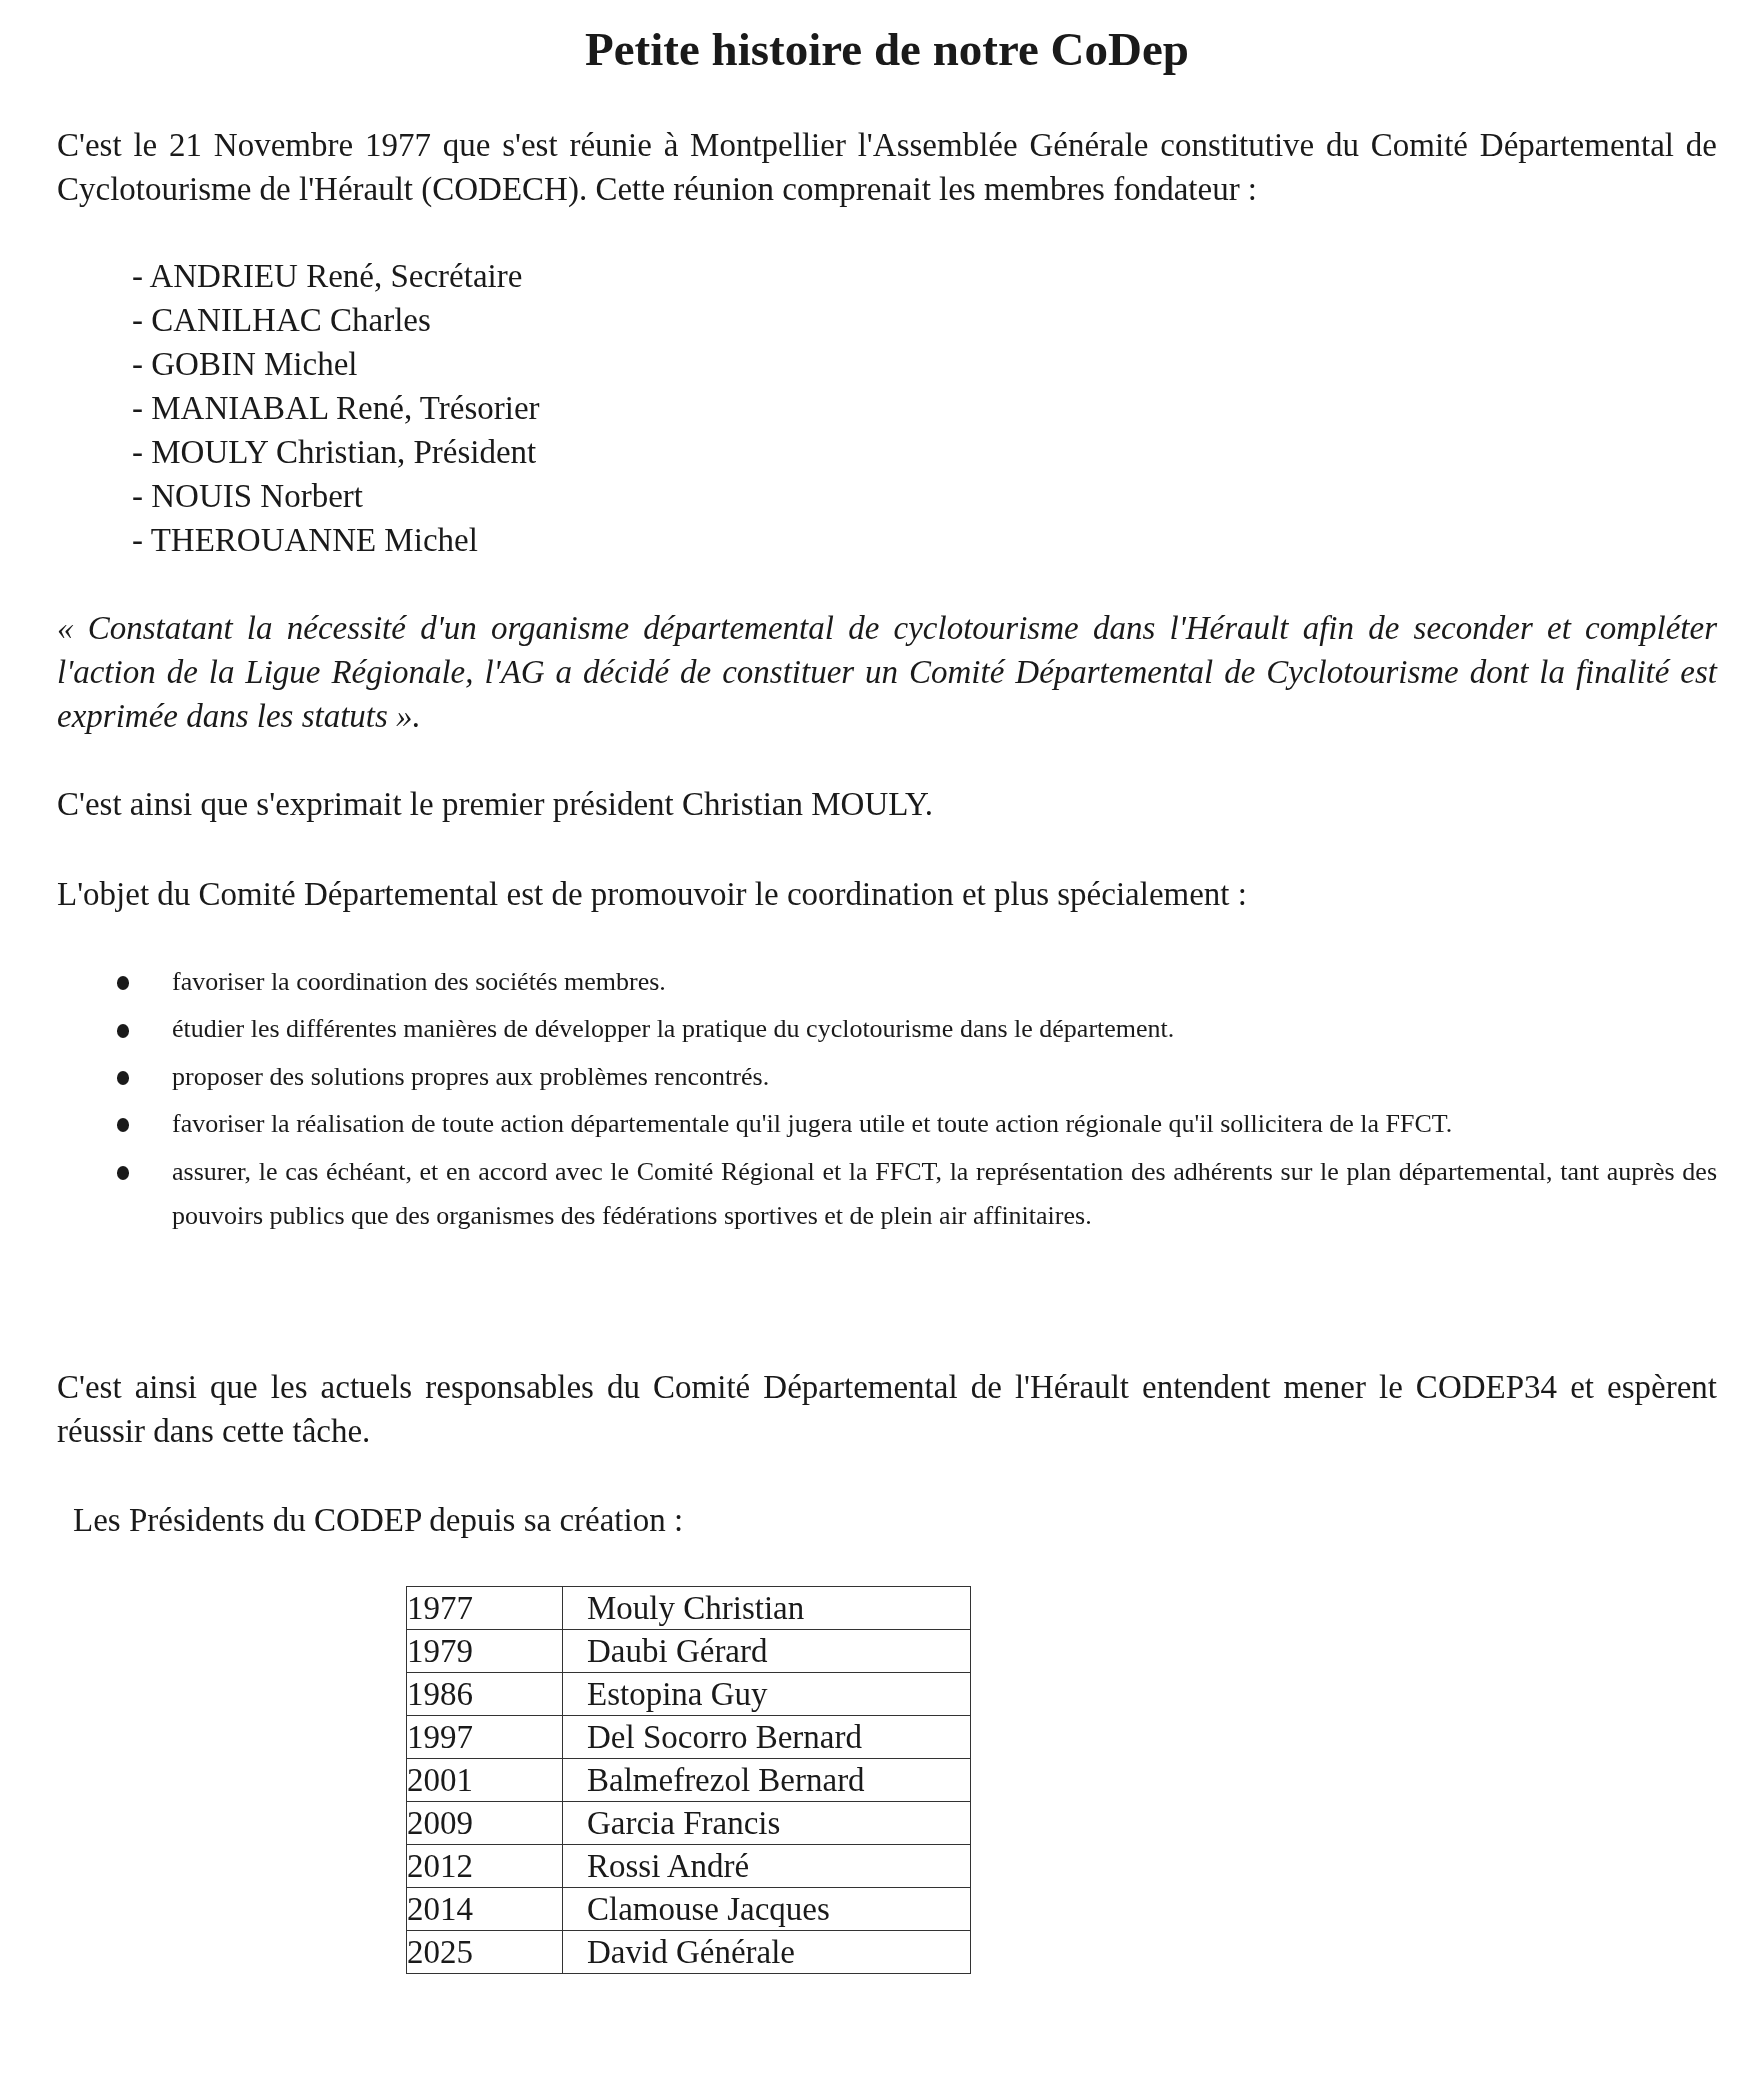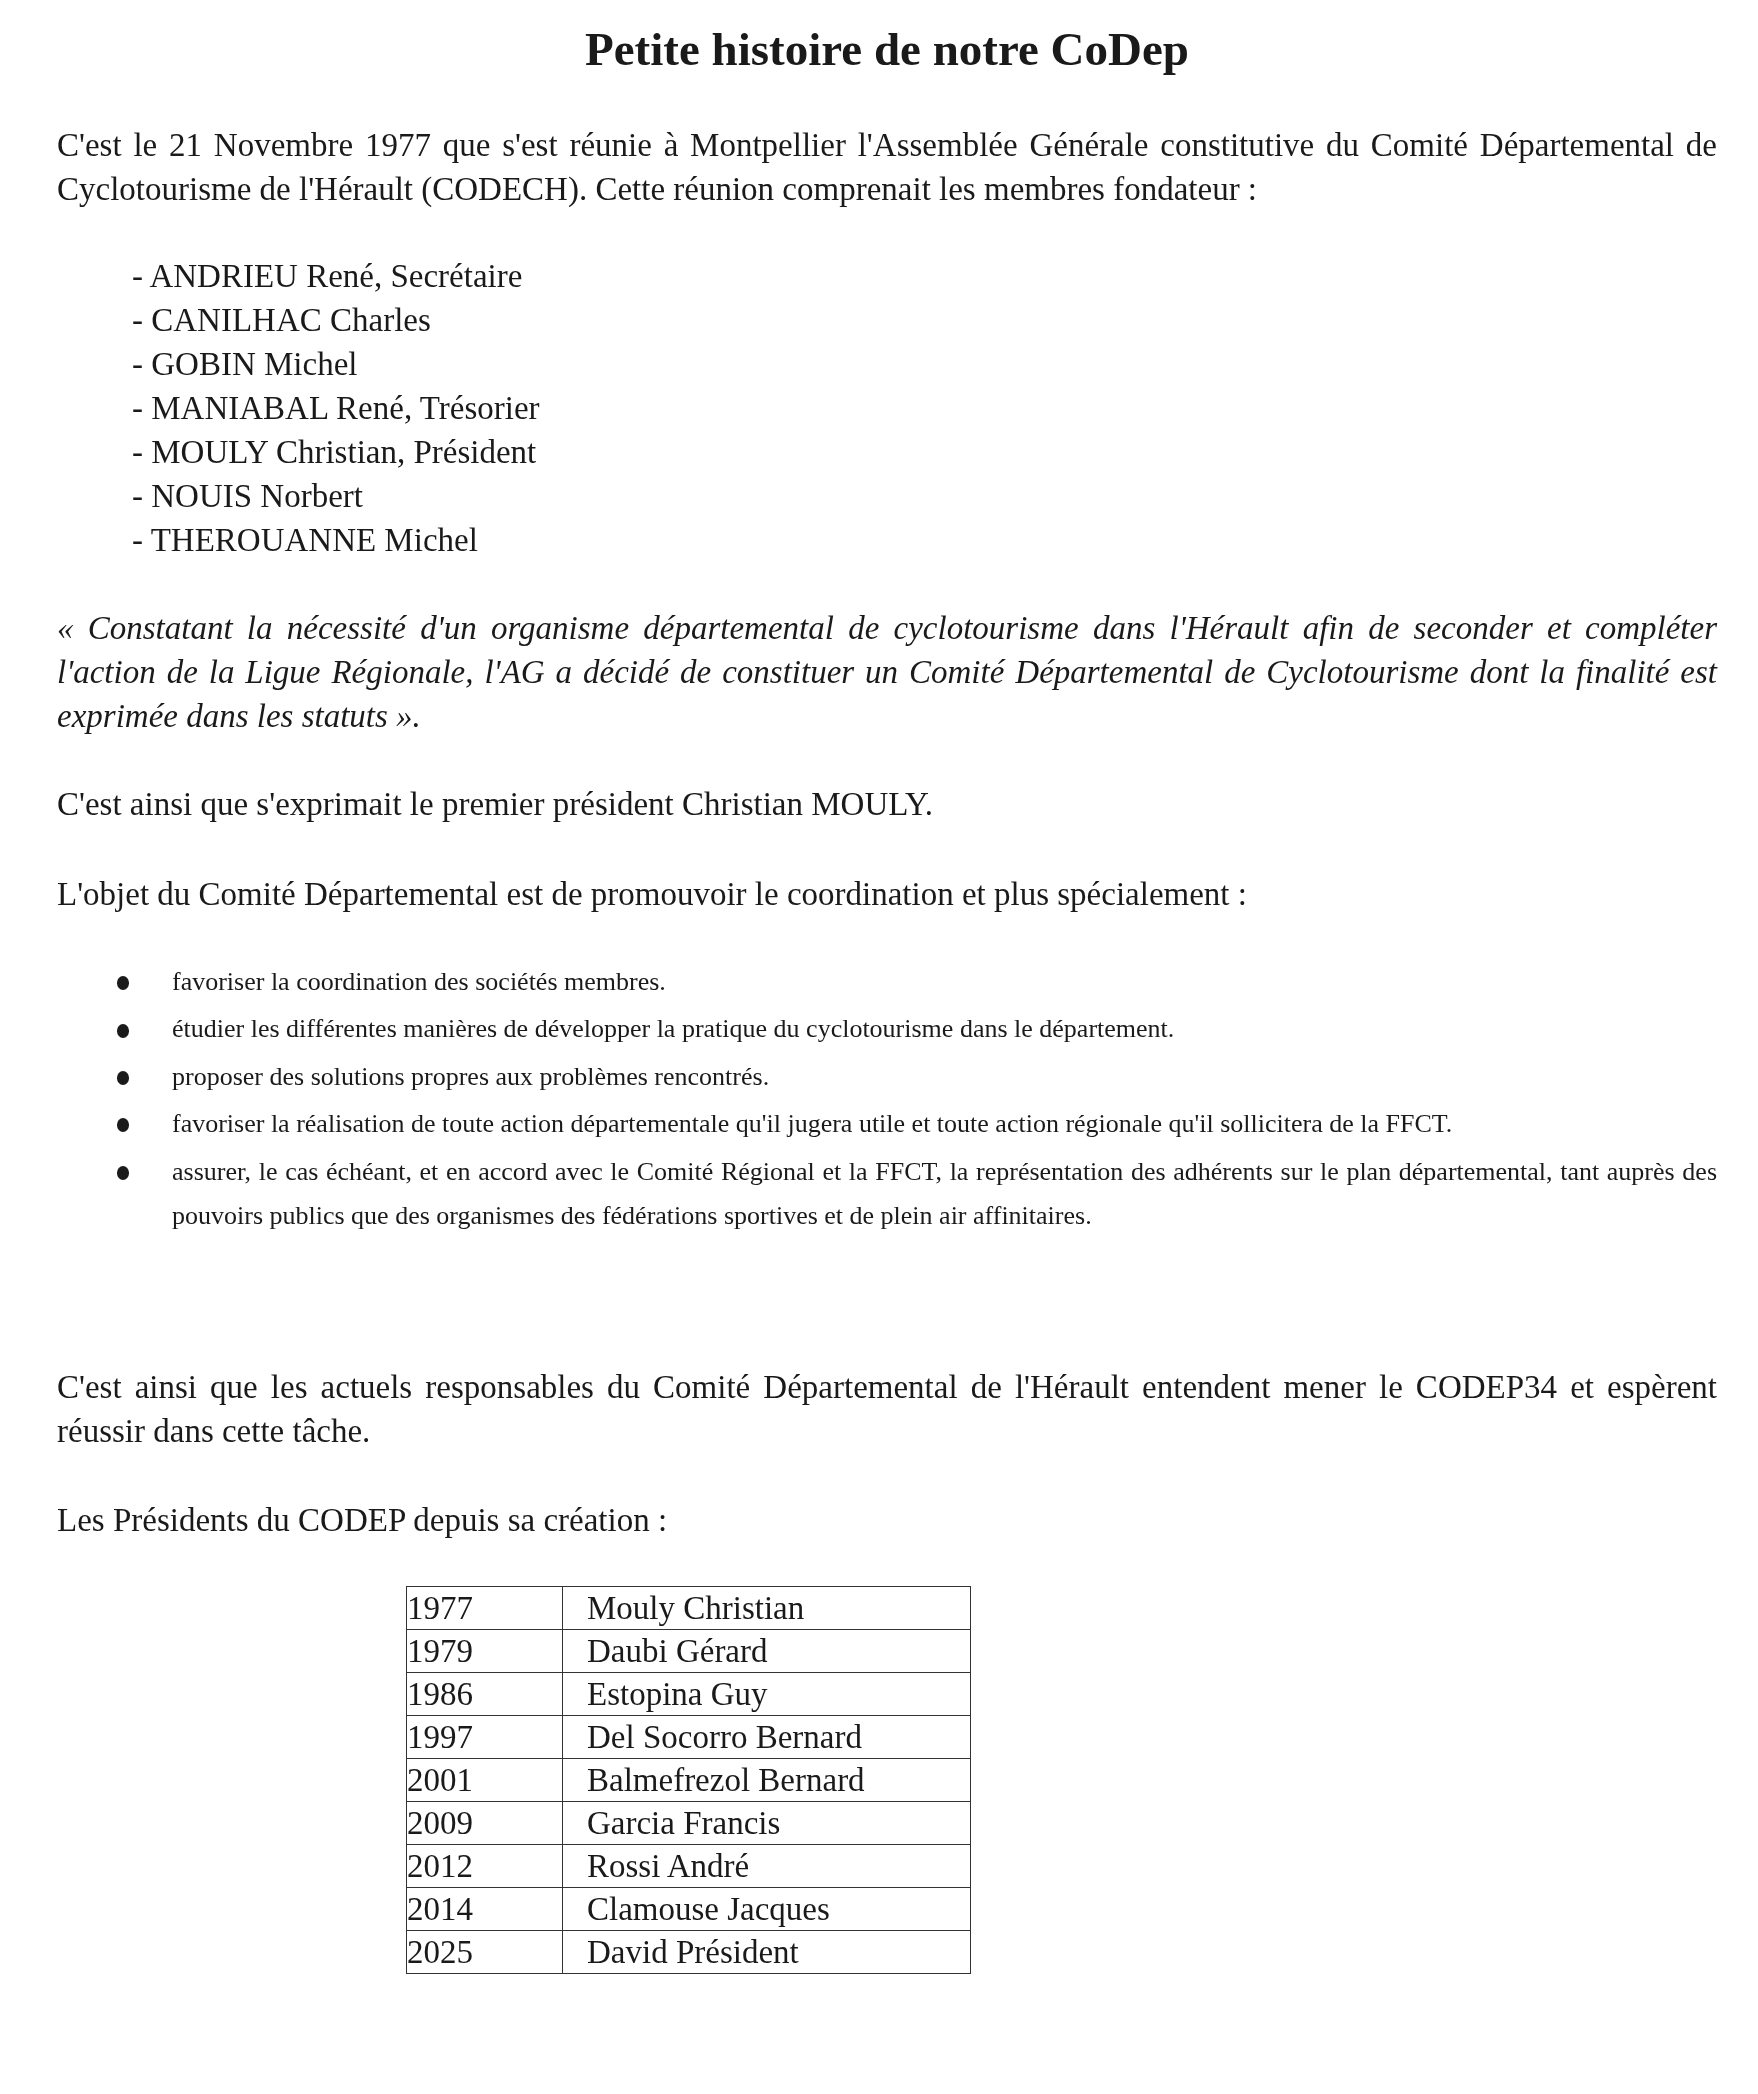--- a/index.html
+++ b/index.html
@@ -83,21 +83,21 @@
   .bullet {
     position: absolute;
     left: 60px;
     top: 16.4px;
     width: 12.3px;
     height: 14px;
     border-radius: 50%;
     background: #1a1a1a;
   }
   .leaders { position: absolute; top: 1365px; left: 0; width: 1660px; }
-  .presidents-intro { position: absolute; top: 1498px; left: 0; }
+  .presidents-intro { position: absolute; top: 1498px; left: 16px; }
   table.presidents {
     position: absolute;
     top: 1586px;
     left: 406px;
     border-collapse: collapse;
     width: 565px;
   }
   table.presidents td {
     border: 1.6px solid #333333;
     font-size: 33px;
@@ -195,17 +195,17 @@
     <tr>
       <td class="year">2012</td>
       <td class="name">Rossi André</td>
     </tr>
     <tr>
       <td class="year">2014</td>
       <td class="name">Clamouse Jacques</td>
     </tr>
     <tr>
       <td class="year">2025</td>
-      <td class="name">David Président</td>
+      <td class="name">David Générale</td>
     </tr>
   </tbody>
 </table>
 
 
 </body></html>

